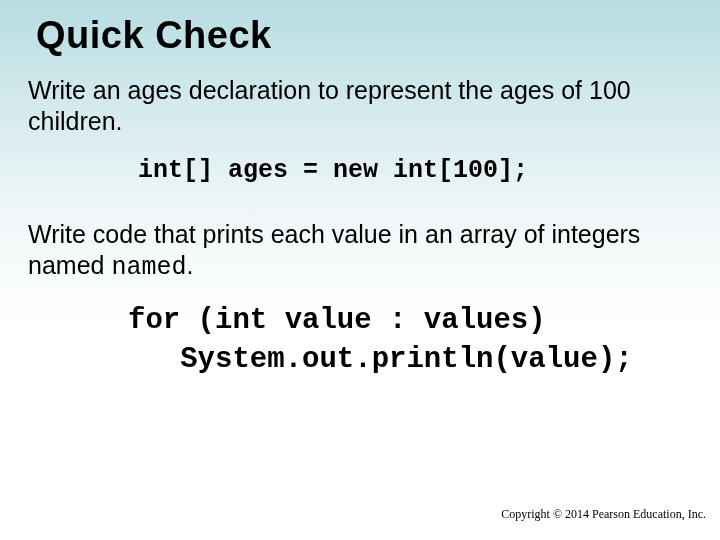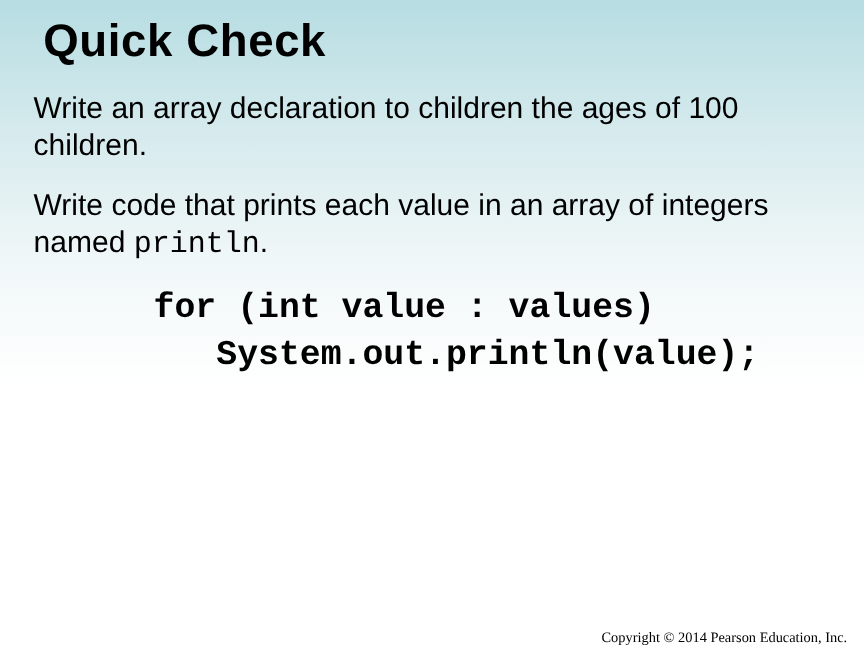--- a/index.html
+++ b/index.html
@@ -49,39 +49,40 @@
   .code2 {
     font-family: "Courier New", Courier, monospace;
     font-size: 29px;
     font-weight: bold;
     padding-left: 100px;
     white-space: pre;
     line-height: 1.35;
   }
   .footer {
     position: absolute;
-    bottom: 1px;
+    bottom: 18px;
     right: 14px;
     font-family: "Times New Roman", Times, serif;
     font-size: 12px;
     color: #000;
   }
 </style>
 </head>
 <body>
 
 <div class="title">Quick Check</div>
 
 <div class="content">
 
-  <div class="prompt">Write an array declaration to children the ages of 100 children.</div>
+  <div class="prompt">Write an ages declaration to represent the ages of 100 children.</div>
 
+  <div class="code">int[] ages = new int[100];</div>
 
   <div class="prompt2">
-    <span>Write code that prints each value in an array of integers named </span><span class="mono">println</span><span>.</span>
+    <span>Write code that prints each value in an array of integers named </span><span class="mono">named</span><span>.</span>
   </div>
 
   <div class="code2">for (int value : values)
    System.out.println(value);</div>
 
 </div>
 
 <div class="footer">Copyright © 2014 Pearson Education, Inc.</div>
 
 </body></html>

